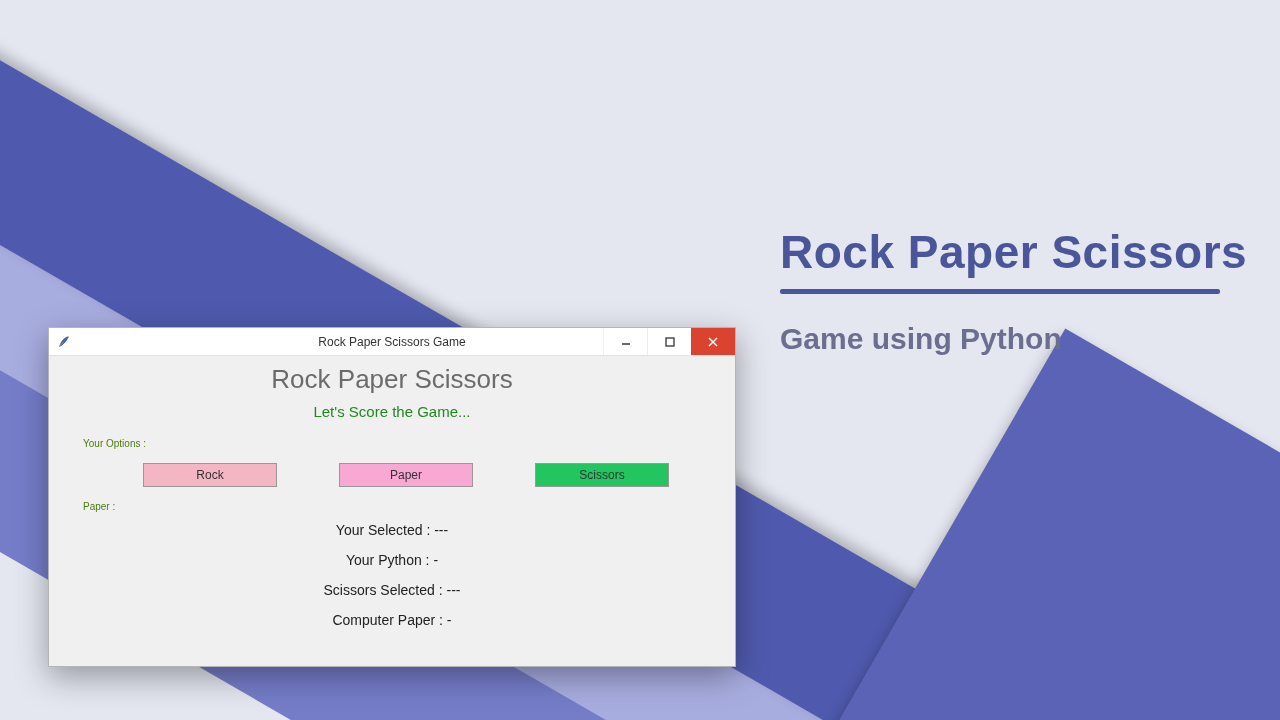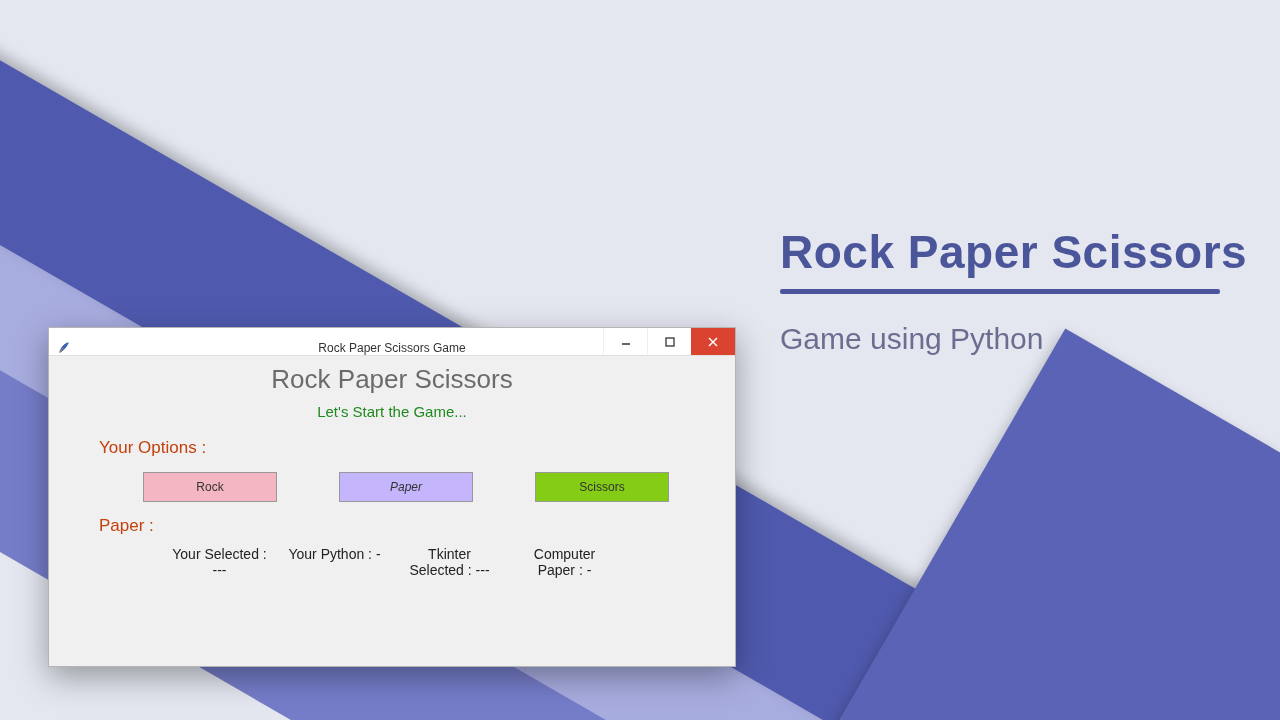--- a/index.html
+++ b/index.html
@@ -45,40 +45,40 @@
     width: 440px;
     margin-top: 10px;
     border-radius: 2px;
   }
   .headline .sub {
     font-family: "Segoe UI", Arial, sans-serif;
     font-size: 30px;
     color: #6a6e8f;
     margin-top: 22px;
     line-height: 1.55;
-    font-weight: 400;
+    font-weight: 700;
   }
 
   
   .window {
     position: absolute;
     left: 48px;
     top: 327px;
     width: 688px;
     height: 340px;
     background: #f0f0f0;
     border: 1px solid #b5b5b5;
     box-shadow: 0 10px 30px rgba(0,0,0,.35);
   }
   .titlebar {
     height: 28px;
     background: #ffffff;
     border-bottom: 1px solid #e0e0e0;
     display: flex;
-    align-items: flex-end;
+    align-items: center;
     position: relative;
     font-size: 12px;
     color: #333;
   }
   .tk-icon {
     width: 14px; height: 14px; margin: 0 8px;
   }
   .tk-icon svg { display:block; }
   .titlebar .title { position:absolute; left:0; right:0; text-align:center; pointer-events:none;}
   .winbtns { position:absolute; right:0; top:0; height:100%; display:flex; }
@@ -104,49 +104,49 @@
     font-weight: 400;
     margin-top: 2px;
   }
   .start-msg {
     text-align:center;
     color: #1e8a1e;
     font-size: 15px;
     margin-top: 8px;
   }
   .section-label {
-    color: #c2410c;
-    font-size: 17px;
+    color: #4d7c0f;
+    font-size: 10px;
     margin-top: 18px;
-    margin-left: 32px;
+    margin-left: 16px;
   }
   .options-row {
     display:flex;
     justify-content:center;
     gap: 34px;
     margin-top: 14px;
   }
   .opt-btn {
     width: 134px;
-    height: 30px;
+    height: 24px;
     border: 1px solid #999;
     font-size: 12px;
     display:flex; align-items:center; justify-content:center;
     cursor:pointer;
     font-family: "Segoe UI", Arial, sans-serif;
     margin-left: 28px;
   }
   .opt-rock    { background:#f4b6c2; }
-  .opt-paper   { background:#c4b5fd;font-style:italic; }
-  .opt-sciss   { background:#84cc16; }
+  .opt-paper   { background:#f9a8d4; }
+  .opt-sciss   { background:#22c55e; }
 
   .score-grid {
     margin-top: 10px;
     display:grid;
-    grid-template-columns: 1fr 1fr 1fr 1fr;
+    grid-template-columns: 1fr;
     column-gap: 20px;
     row-gap: 14px;
     width: 440px;
     margin-left: auto; margin-right:auto;
     font-size: 14px;
     color:#222;
     text-align:center;
   }
 </style>
 </head>
@@ -190,31 +190,31 @@
           <svg width="10" height="10">
               <line x1="1" y1="1" x2="9" y2="9" stroke="#fff" stroke-width="1.5"></line>
               <line x1="9" y1="1" x2="1" y2="9" stroke="#fff" stroke-width="1.5"></line>
             </svg>
         </div>
       </div>
     </div>
 
     <div class="client">
       <div class="app-title">Rock Paper Scissors</div>
-      <div class="start-msg">Let's Start the Game...</div>
+      <div class="start-msg">Let's Score the Game...</div>
 
       <div class="section-label">Your Options :</div>
       <div class="options-row">
         <div class="opt-btn opt-rock">Rock</div>
         <div class="opt-btn opt-paper">Paper</div>
         <div class="opt-btn opt-sciss">Scissors</div>
       </div>
 
       <div class="section-label" style="margin-top:14px;">Paper :</div>
       <div class="score-grid">
         <div>Your Selected : ---</div>
         <div>Your Python : -</div>
-        <div>Tkinter Selected : ---</div>
+        <div>Scissors Selected : ---</div>
         <div>Computer Paper : -</div>
       </div>
     </div>
   </div>
 </div>
 
 </body></html>

